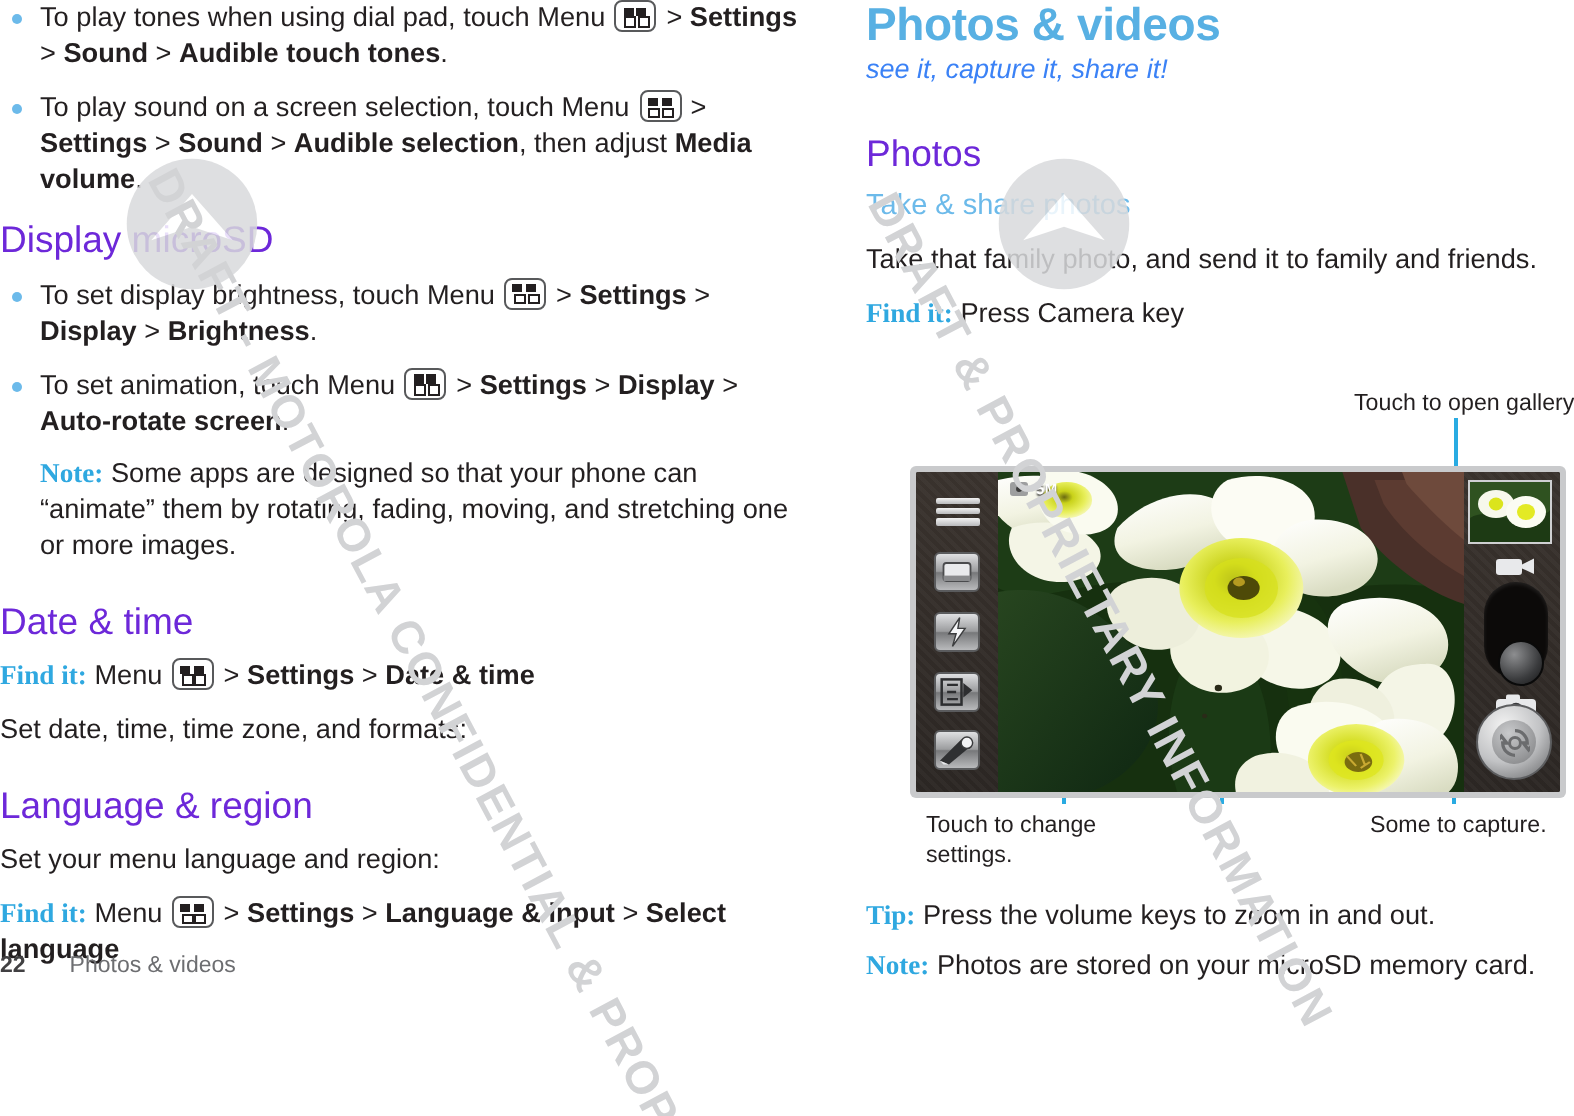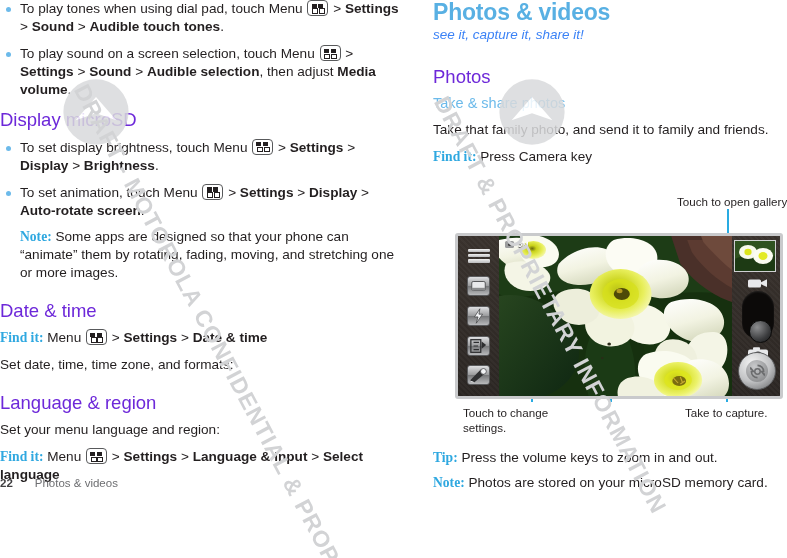--- a/index.html
+++ b/index.html
@@ -310,21 +310,21 @@
     <p>Take that family photo, and send it to family and friends.</p>
 
     <p style="margin-bottom:24px">
       <span class="blue">Find it:</span><span> Press Camera key</span>
     </p>
 
     <div class="figure">
 
       <div class="cap cap-gallery">Touch to open gallery.</div>
       <div class="cap cap-settings">Touch to change settings.</div>
-      <div class="cap cap-capture">Take to capture.</div>
+      <div class="cap cap-capture">Some to capture.</div>
 
       <div class="lead" style="left:272px;top:-5px;width:2px;height:24px;"></div>
 
       <div class="lead" style="left:38px;top:22px;width:2px;height:161px;"></div>
       <div class="lead" style="left:32px;top:22px;width:8px;height:2px;"></div>
       <div class="lead" style="left:32px;top:181px;width:8px;height:2px;"></div>
       <div class="lead" style="left:38px;top:133px;width:40px;height:2px;"></div>
       <div class="lead" style="left:76px;top:133px;width:2px;height:55px;"></div>
 
       <div class="lead" style="left:155px;top:132px;width:100px;height:2px;"></div>

